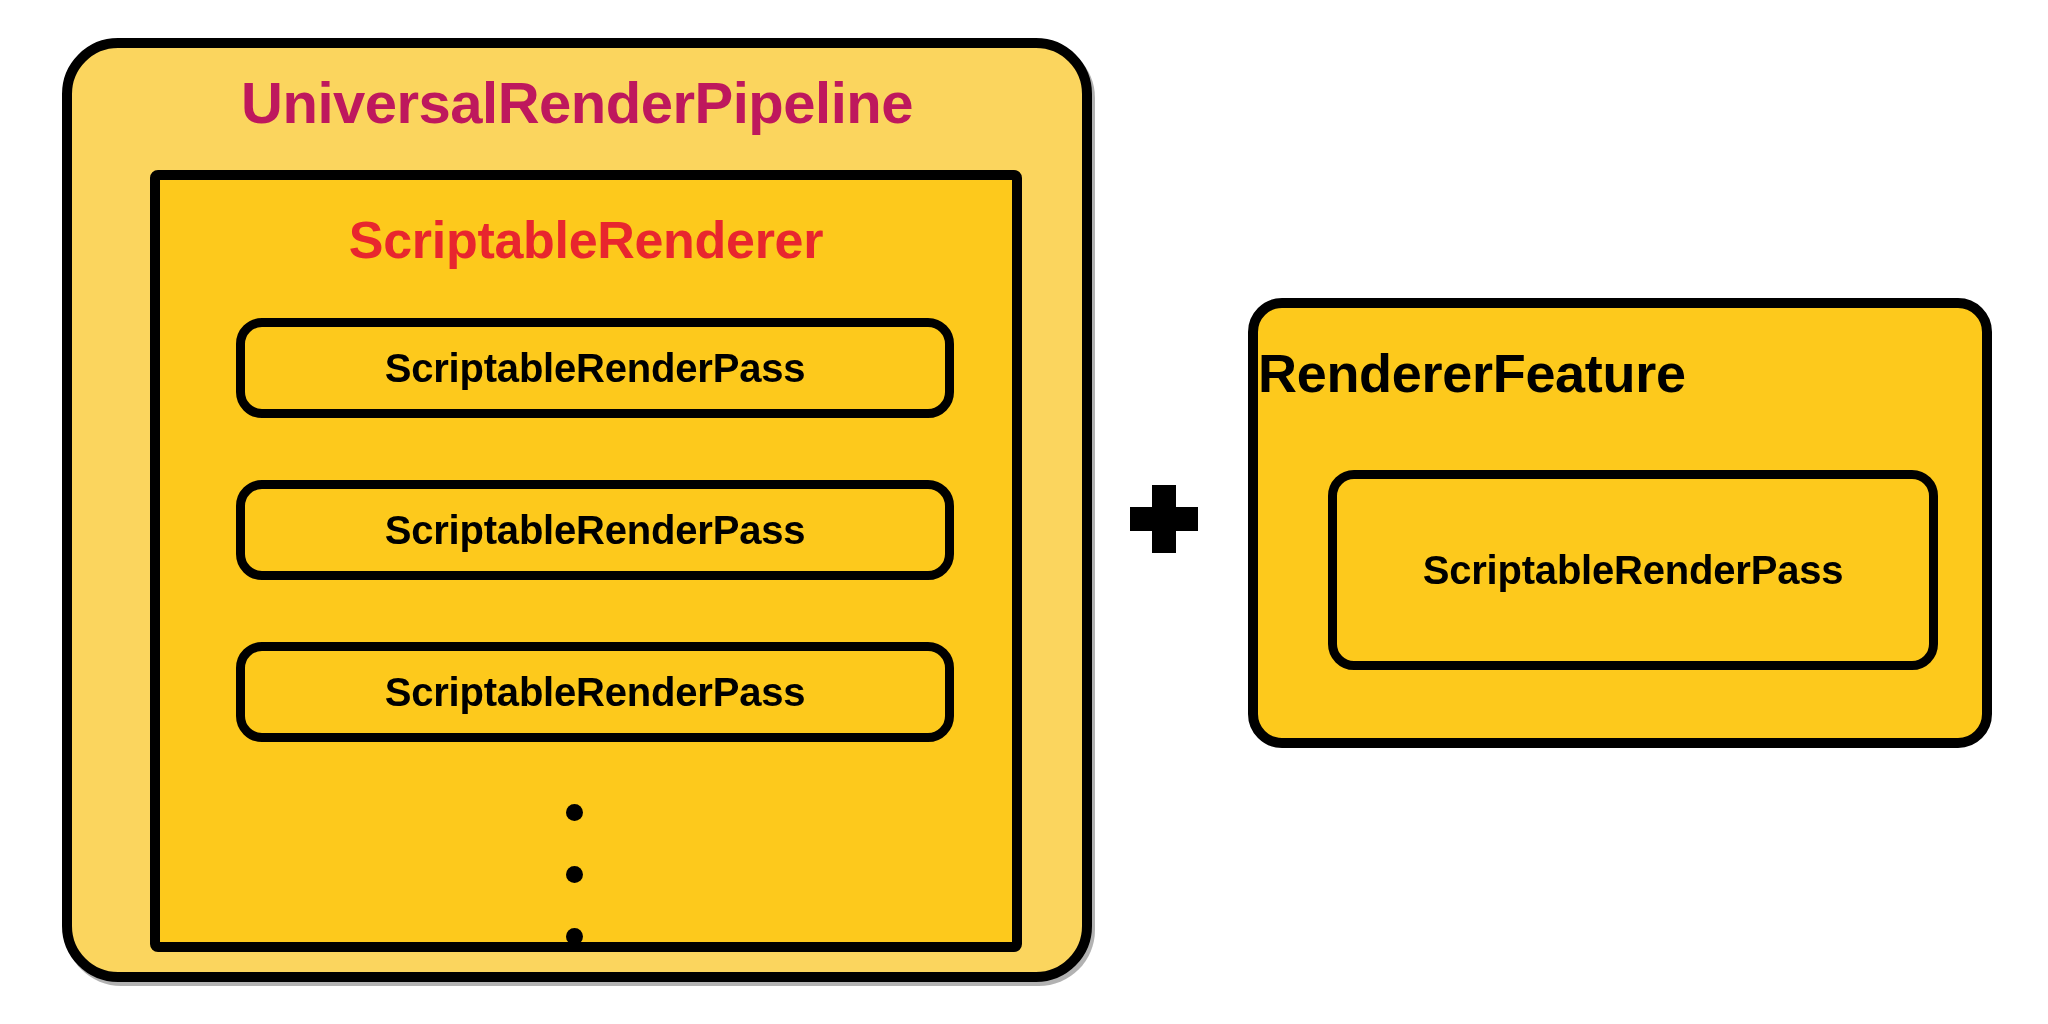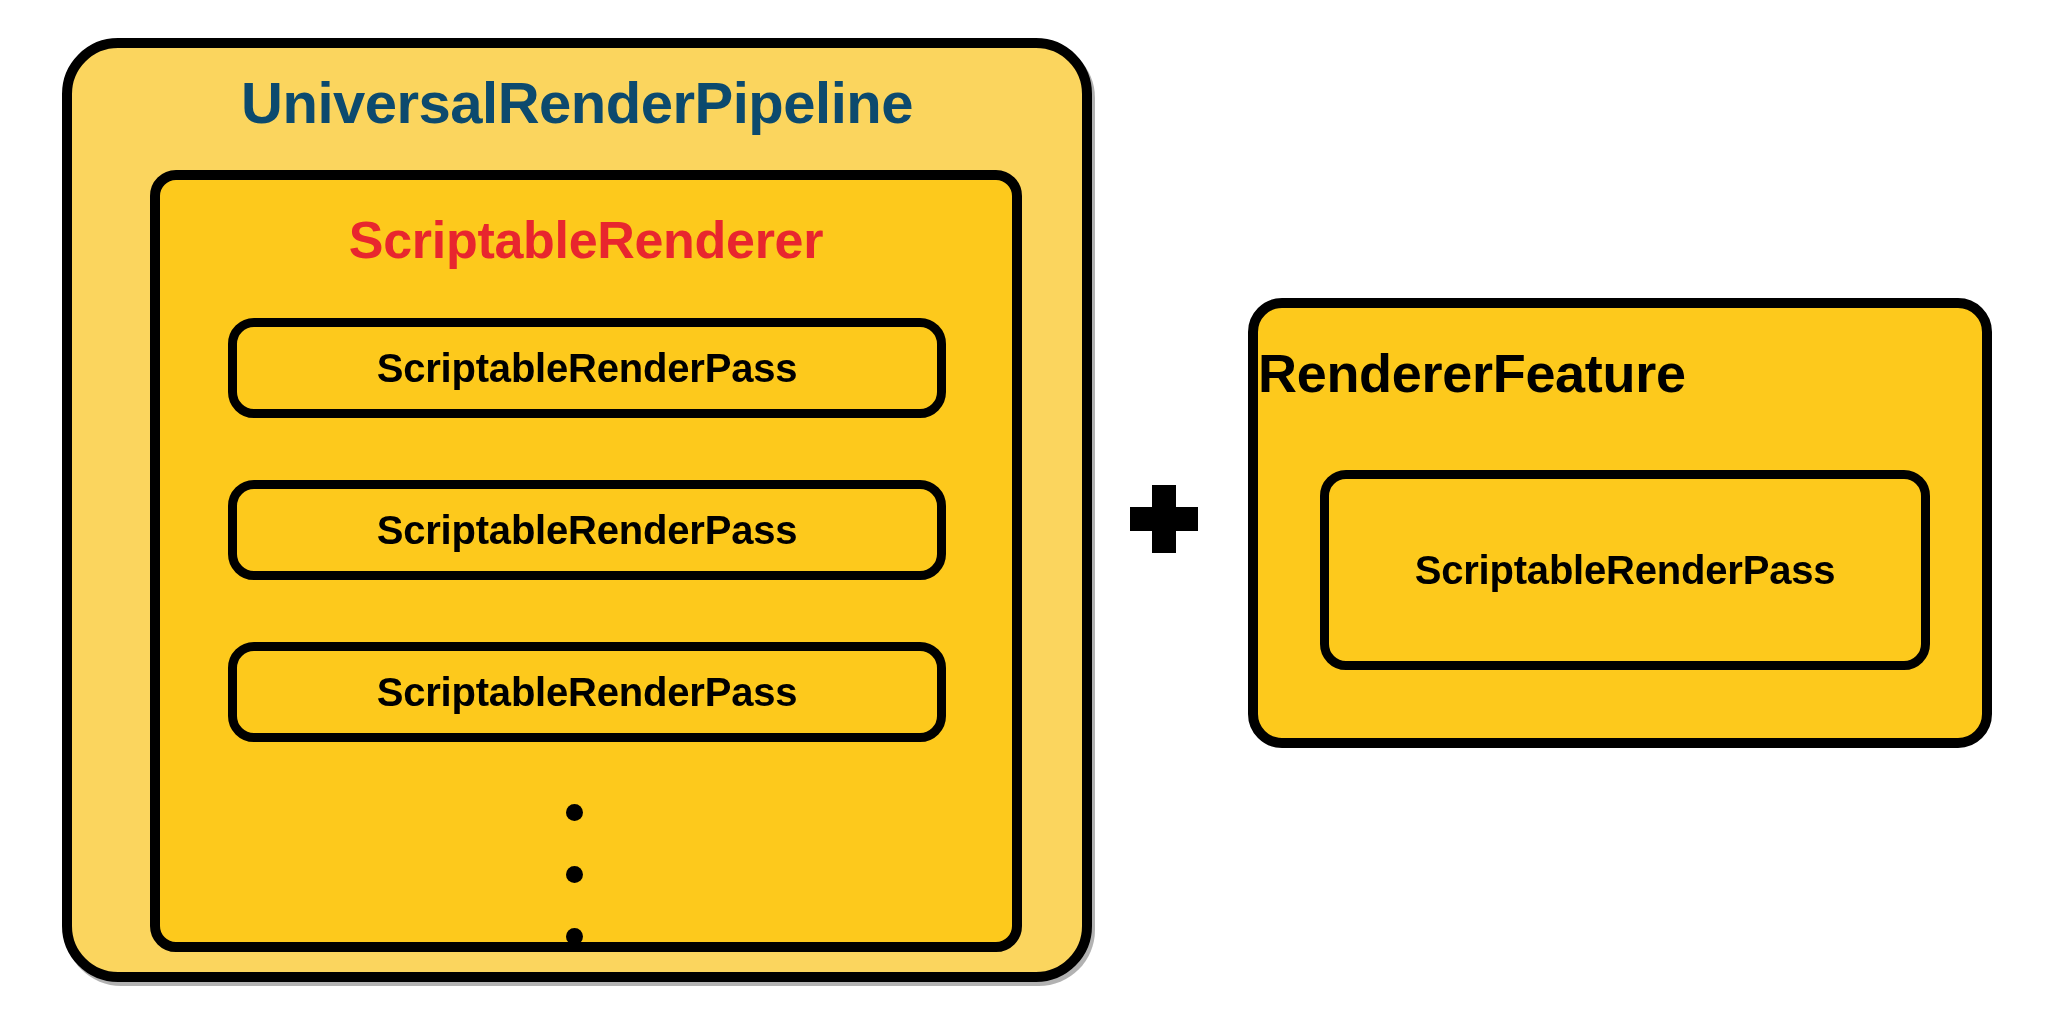--- a/index.html
+++ b/index.html
@@ -39,21 +39,21 @@
     background: #FBD55E;
     box-shadow: 3px 4px 0 rgba(0,0,0,0.30);
   }
 
   
   #renderer-box {
     left: 142px;
     top: 162px;
     width: 872px;
     height: 782px;
-    border-radius: 26px;
+    border-radius: 8px;
     background: #FDC91C;
   }
 
   
   #feature-box {
     left: 1248px;
     top: 298px;
     width: 744px;
     height: 450px;
     border-radius: 34px;
@@ -63,32 +63,33 @@
   
   .pass-box {
     position: absolute;
     box-sizing: border-box;
     border: 9px solid #000000;
     border-radius: 26px;
     background: #FDC91C;
     display: flex;
     align-items: center;
     justify-content: center;
+    margin-left: 8px;
   }
 
   
   .title-outer {
     position: absolute;
     left: 0;
     right: 0;
     top: 26px;
     text-align: center;
     font-size: 58px;
     font-weight: 700;
-    color: #0c4a6e;
+    color: #be185d;
     letter-spacing: -0.5px;
     line-height: 1;
   }
   .title-renderer {
     position: absolute;
     left: 0;
     right: 0;
     top: 34px;
     text-align: center;
     font-size: 52px;

